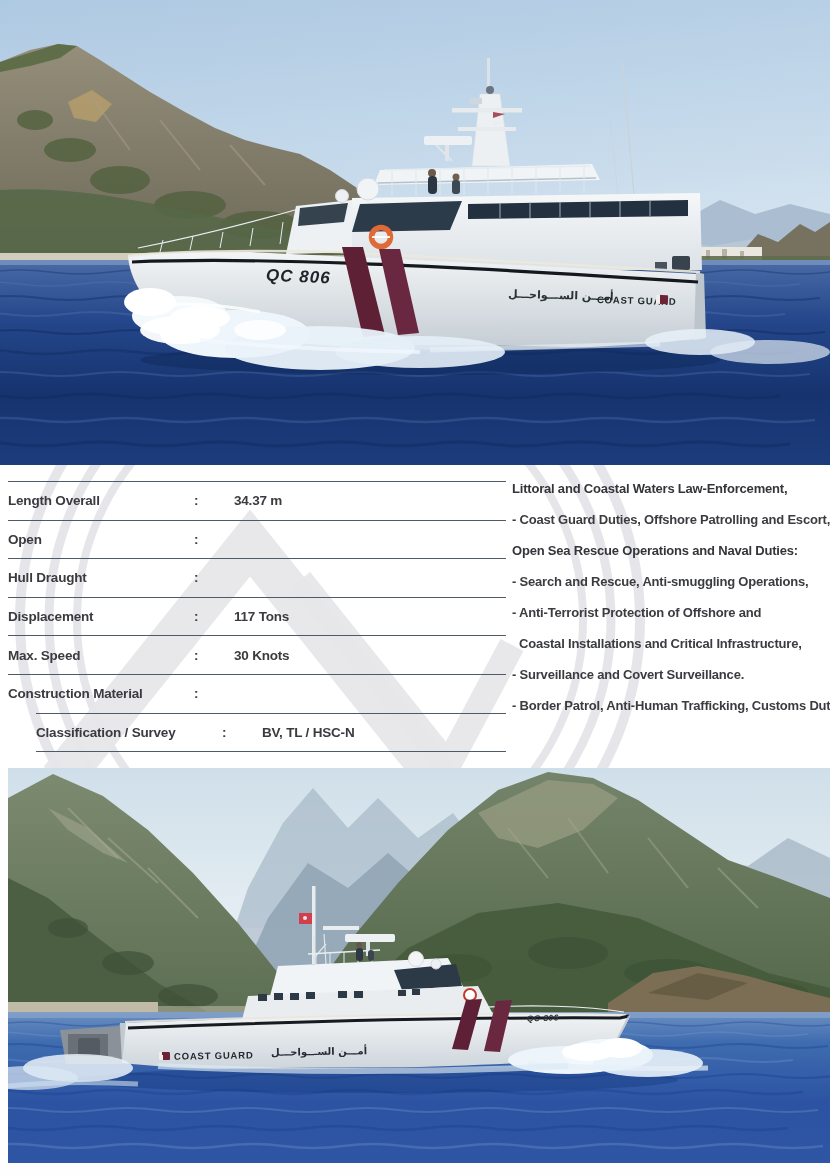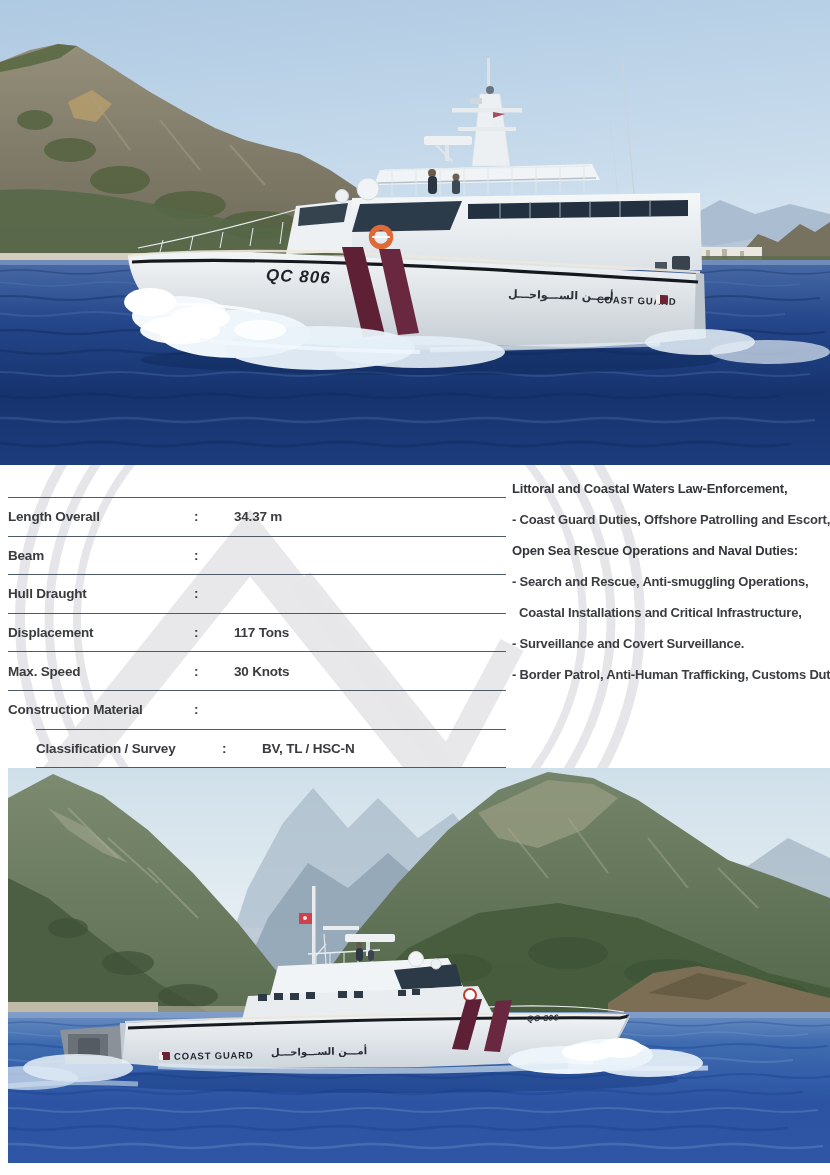--- a/index.html
+++ b/index.html
@@ -23,21 +23,21 @@
   .cg-bot{left:166px;top:282px;font-size:9.5px;font-weight:bold;letter-spacing:.8px;
           color:#23282e;transform:rotate(-1deg);}
   .ar-bot{left:263px;top:278px;font-size:10px;font-weight:bold;color:#262c33;
           font-family:"DejaVu Sans",sans-serif;transform:rotate(-1deg);}
   .qc-bot{left:519px;top:245px;font-size:8.5px;font-weight:bold;font-style:italic;
           letter-spacing:.4px;color:#2e343b;transform:rotate(-2deg);}
   
   .middle{position:absolute;left:0;top:465px;width:830px;height:303px;background:#ffffff;overflow:hidden;}
   .watermark{position:absolute;left:0;top:0;width:830px;height:303px;}
   
-  .specs{position:absolute;left:8px;top:32px;width:498px;}
+  .specs{position:absolute;left:8px;top:16px;width:498px;}
   .spec-row{display:grid;grid-template-columns:180px 46px 1fr;align-items:center;
             height:37.6px;border-top:1.5px solid #4e5a68;}
   .spec-row:last-child{border-bottom:1.5px solid #4e5a68;margin-left:28px;}
   .spec-label,.spec-colon,.spec-value{font-size:13.5px;font-weight:bold;color:#393b3f;
             letter-spacing:-0.2px;}
   .spec-colon{padding-left:6px;}
   
   .mission{position:absolute;left:512px;top:8px;width:314px;}
   .m-line{font-size:13px;font-weight:bold;color:#3a3c40;line-height:31px;
           letter-spacing:-0.2px;white-space:nowrap;}
@@ -240,21 +240,21 @@
       <path d="M300,115 L448,300 L512,180" stroke="#e7e7ea" stroke-width="26" fill="none" opacity="0.95"></path>
     </svg>
 
     <div class="specs">
       <div class="spec-row">
         <span class="spec-label">Length Overall</span>
         <span class="spec-colon">:</span>
         <span class="spec-value">34.37 m</span>
       </div>
       <div class="spec-row">
-        <span class="spec-label">Beam</span>
+        <span class="spec-label">Open</span>
         <span class="spec-colon">:</span>
       </div>
       <div class="spec-row">
         <span class="spec-label">Hull Draught</span>
         <span class="spec-colon">:</span>
       </div>
       <div class="spec-row">
         <span class="spec-label">Displacement</span>
         <span class="spec-colon">:</span>
         <span class="spec-value">117 Tons</span>
@@ -273,20 +273,21 @@
         <span class="spec-colon">:</span>
         <span class="spec-value">BV, TL / HSC-N</span>
       </div>
     </div>
 
     <div class="mission">
       <div class="m-line m-head">Littoral and Coastal Waters Law-Enforcement,</div>
       <div class="m-line">- Coast Guard Duties, Offshore Patrolling and Escort,</div>
       <div class="m-line m-head">Open Sea Rescue Operations and Naval Duties:</div>
       <div class="m-line">- Search and Rescue, Anti-smuggling Operations,</div>
+      <div class="m-line">- Anti-Terrorist Protection of Offshore and</div>
       <div class="m-line m-wrap">Coastal Installations and Critical  Infrastructure,</div>
       <div class="m-line">- Surveillance and Covert Surveillance.</div>
       <div class="m-line">- Border Patrol, Anti-Human Trafficking, Customs Duties.</div>
     </div>
   </div>
 
   <div class="photo-bottom">
     <svg width="822" height="395" viewBox="0 0 822 395">
       <defs>
         <linearGradient id="skyB" x1="0" y1="0" x2="0" y2="1">

